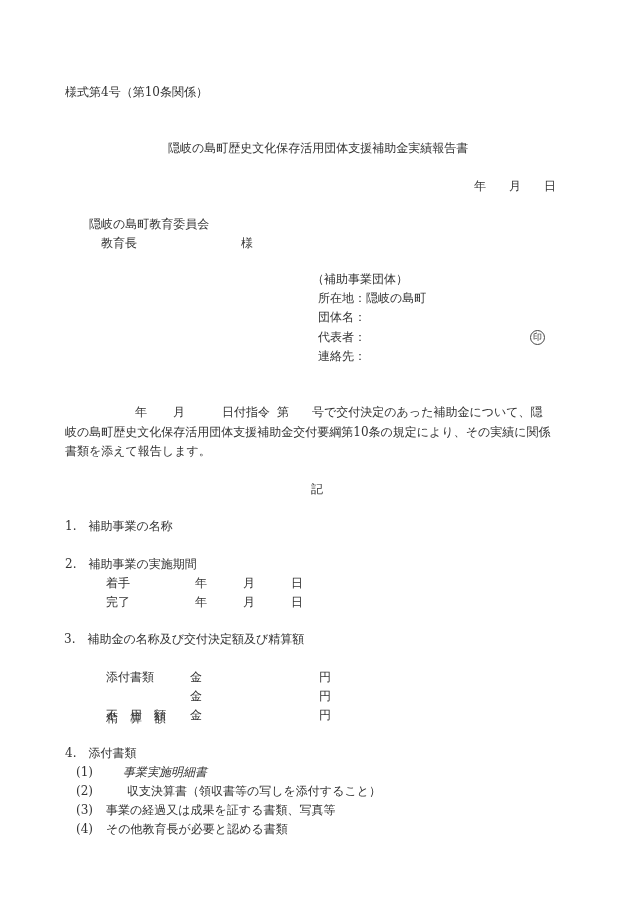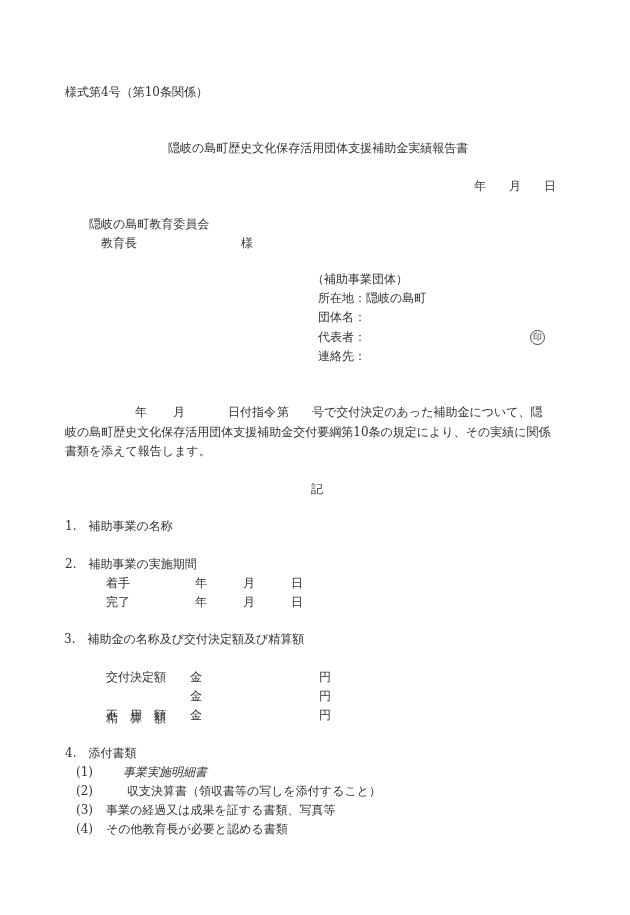--- a/index.html
+++ b/index.html
@@ -62,21 +62,21 @@
   </div>
   <div class="seal" style="left:530px;top:330px;">印</div>
   <div class="abs" style="left:318px;top:350px;">
     <span>連絡先：</span><span></span>
   </div>
 </div>
 
 <div>
   <span class="abs" style="left:135px;top:406px;">年</span>
   <span class="abs" style="left:173px;top:406px;">月</span>
-  <span class="abs" style="left:228px;top:406px;">日付指令</span>
+  <span class="abs" style="left:222px;top:406px;">日付指令</span>
   <span class="abs" style="left:277px;top:406px;">第</span>
   <span class="abs" style="left:312px;top:406px;">号で交付決定のあった補助金について、隠</span>
   <div class="abs" style="left:65px;top:426px;">岐の島町歴史文化保存活用団体支援補助金交付要綱第10条の規定により、その実績に関係</div>
   <div class="abs" style="left:65px;top:445px;">書類を添えて報告します。</div>
 </div>
 
 <div class="abs" style="left:311px;top:483px;">記</div>
 
 <div class="abs" style="left:65px;top:520px;">1.　補助事業の名称</div>
 
@@ -92,21 +92,21 @@
     <span class="abs" style="left:106px;top:596px;">完了</span>
     <span class="abs" style="left:195px;top:596px;">年</span>
     <span class="abs" style="left:243px;top:596px;">月</span>
     <span class="abs" style="left:291px;top:596px;">日</span>
   </div>
 </div>
 
 <div>
   <div class="abs" style="left:64px;top:633px;">3.　補助金の名称及び交付決定額及び精算額</div>
   <div>
-    <span class="abs" style="left:106px;top:671px;">交付決定額</span>
+    <span class="abs" style="left:106px;top:671px;">添付書類</span>
     <span class="abs" style="left:190px;top:671px;">金</span>
     <span class="abs" style="left:319px;top:671px;">円</span>
   </div>
   <div>
     <span class="abs" style="left:106px;top:690px;margin-top:22px;">精　算　額</span>
     <span class="abs" style="left:190px;top:690px;">金</span>
     <span class="abs" style="left:319px;top:690px;">円</span>
   </div>
   <div>
     <span class="abs" style="left:106px;top:709px;">不　用　額</span>

